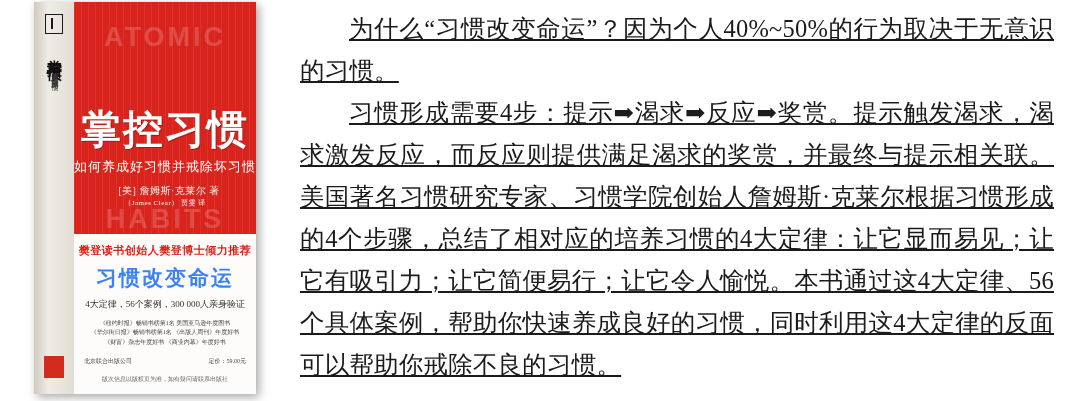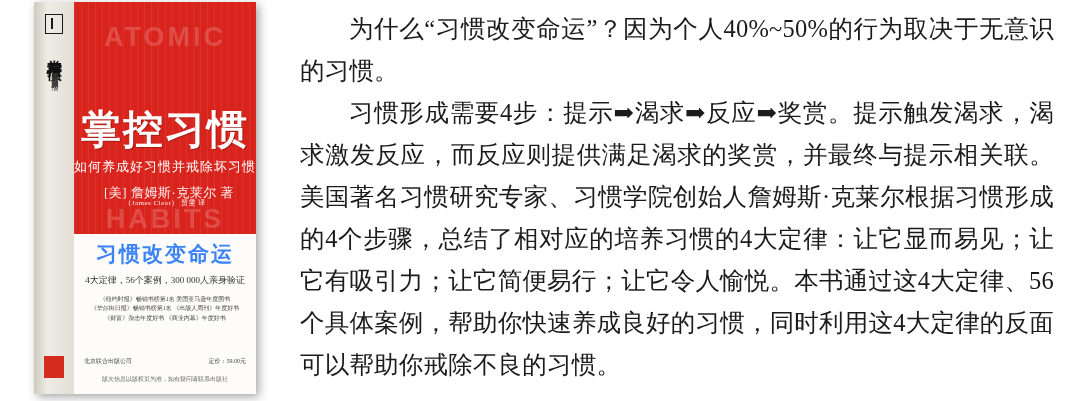--- a/index.html
+++ b/index.html
@@ -152,21 +152,21 @@
     text-align: center;
     font-size: 13px;
     letter-spacing: 1px;
     color: #ffffff;
   }
   .front-authorline {
     position: absolute;
     top: 182px;
     left: 8px; right: 0;
     text-align: center;
-    font-size: 13px;
+    font-size: 10px;
     color: rgba(255,255,255,0.92);
     letter-spacing: 0.5px;
     font-family: Liberation Serif, serif;
   }
   .front-authorline2 {
     position: absolute;
     top: 196px;
     left: 0; right: 0;
     text-align: center;
     font-size: 7px;
@@ -240,21 +240,21 @@
   .para {
     font-family: "Liberation Serif", "DejaVu Serif", serif;
     font-size: 24.5px;
     line-height: 42px;
     color: #1b1b1b;
     text-align: justify;
     letter-spacing: 0.2px;
     margin: 0;
   }
   .para + .para { margin-top: 0; }
-  .indent { text-indent: 2em; }
+  .indent { text-indent: 2em; text-decoration: underline; }
 
   
   .watermark {
     position: absolute;
     right: 14px;
     bottom: 26px;
     display: flex;
     align-items: center;
     gap: 7px;
     opacity: 0.45;
@@ -301,20 +301,21 @@
       <div class="front">
         <div class="ghost-word ghost-1">ATOMIC</div>
         <div class="ghost-word ghost-2">HABITS</div>
 
         <div class="front-title">掌控习惯</div>
         <div class="front-sub">如何养成好习惯并戒除坏习惯</div>
         <div class="front-authorline">[美] 詹姆斯·克莱尔 著</div>
         <div class="front-authorline2">（James Clear）  贾雯 译</div>
 
         <div class="white-band">
+          <div class="rec-line">樊登读书创始人樊登博士倾力推荐</div>
           <div class="rec-title">习惯改变命运</div>
           <div class="rec-stats">4大定律，56个案例，300 000人亲身验证</div>
           <div class="blurbs">
             <div>《纽约时报》畅销书榜第1名  美国亚马逊年度图书</div>
             <div>《华尔街日报》畅销书榜第1名  《出版人周刊》年度好书</div>
             <div>《财富》杂志年度好书  《商业内幕》年度好书</div>
           </div>
           <div class="pub-row">
             <span>北京联合出版公司</span>
             <span>定价：59.00元</span>

